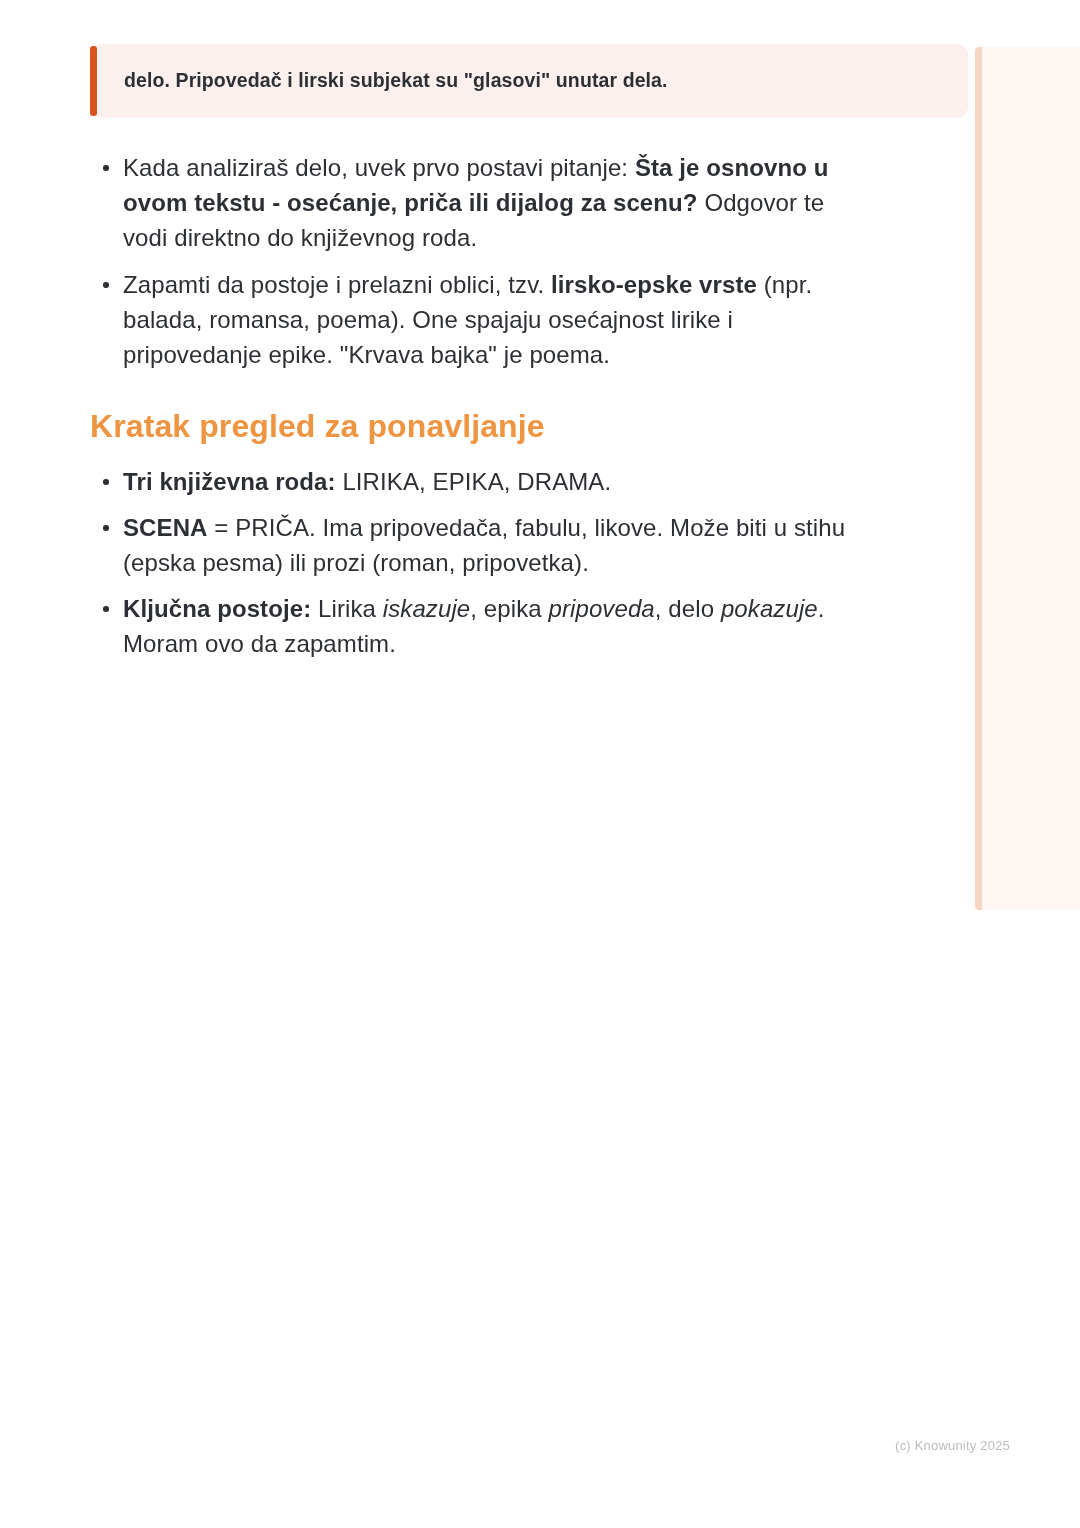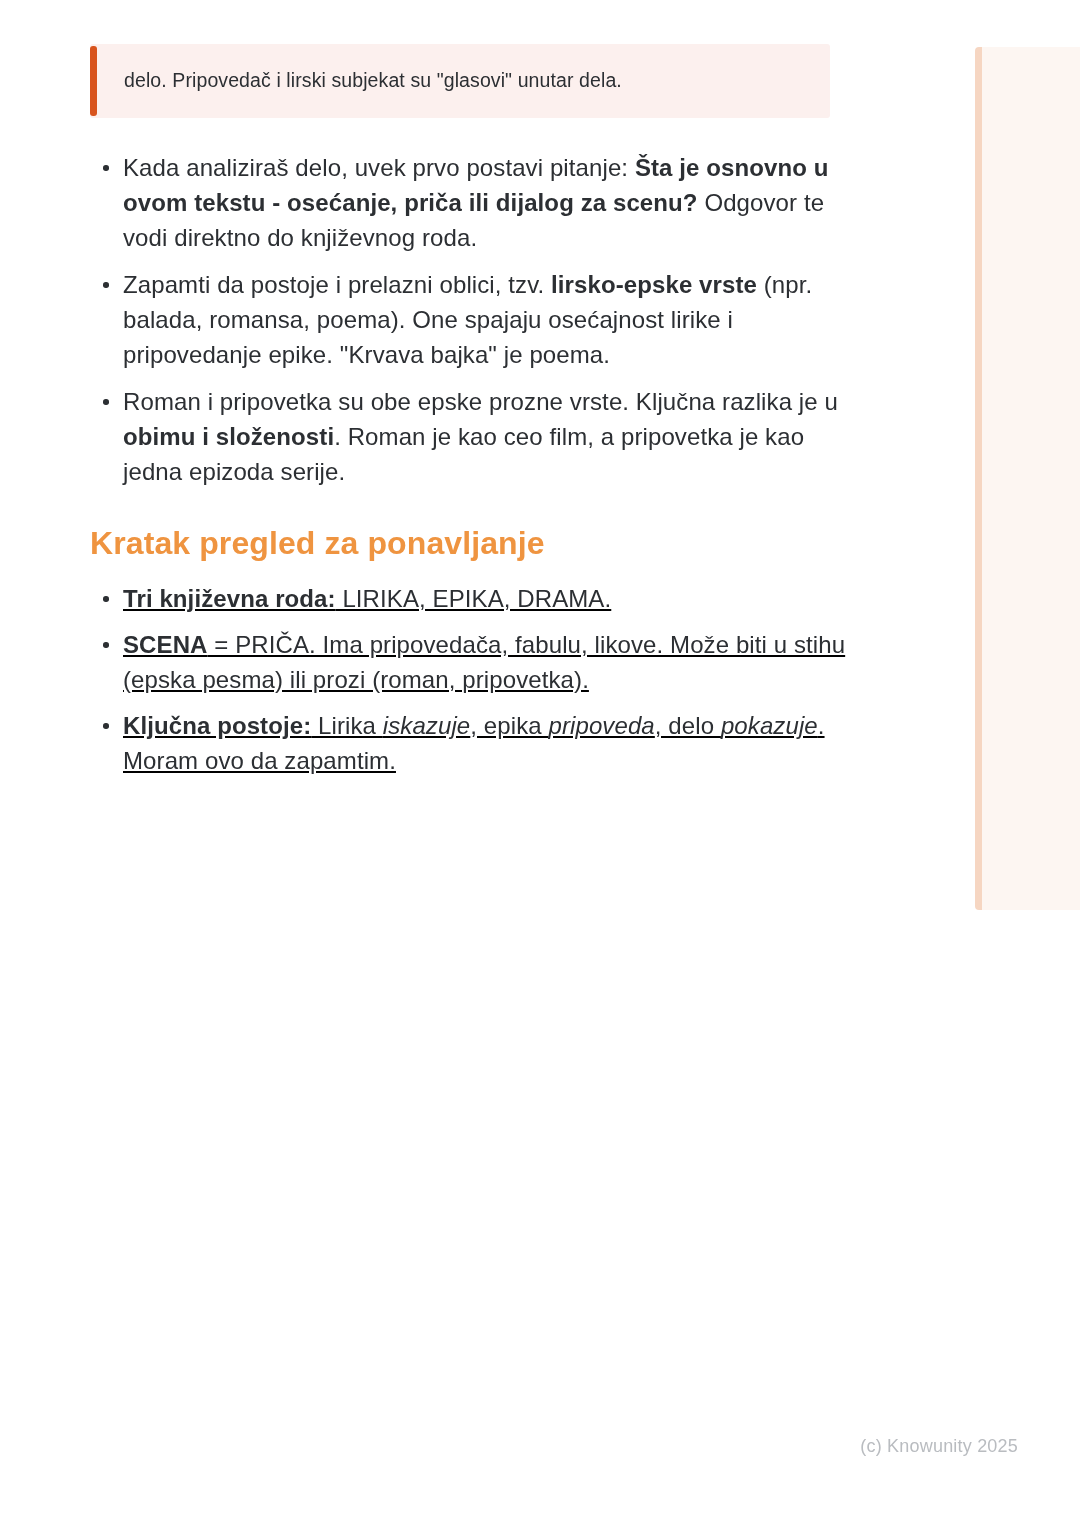--- a/index.html
+++ b/index.html
@@ -48,24 +48,25 @@
     left: 90px;
     top: 0;
     width: 760px;
   }
 
   
   .callout {
     position: relative;
     margin-top: 44px;
     background: #fcf0ee;
-    border-radius: 3px;
+    border-radius: 11px;
     padding: 20px 26px 22px 34px;
     box-sizing: border-box;
-    width: 740px;
+    width: 878px;
+    font-weight: bold;
   }
   .callout-bar {
     position: absolute;
     left: 0;
     top: 2px;
     bottom: 2px;
     width: 7px;
     background: #d8541d;
     border-radius: 3px;
   }
@@ -76,21 +77,21 @@
     letter-spacing: 0.1px;
   }
 
   
   .bullets {
     margin: 0;
     padding: 0;
     list-style: none;
   }
   .bullets.first { margin-top: 32px; }
-  .bullets.summary { margin-top: 20px; text-decoration: underline; }
+  .bullets.summary { margin-top: 20px; }
 
   .bullet {
     position: relative;
     padding-left: 33px;
     font-size: 24px;
     line-height: 35px;
     color: #2c2f33;
     letter-spacing: 0.1px;
     margin-bottom: 12px;
   }
@@ -114,23 +115,23 @@
     font-size: 32px;
     line-height: 36px;
     font-weight: 700;
     color: #ef9440;
     letter-spacing: 0.1px;
   }
 
   
   .footer {
     position: absolute;
-    right: 62px;
+    right: 70px;
     top: 1437px;
-    font-size: 18px;
+    font-size: 13px;
     line-height: 18px;
     color: #b9bcc0;
     letter-spacing: 0.2px;
   }
 </style>
 </head>
 <body>
 
 <div id="page">
 
@@ -141,21 +142,20 @@
   <div class="content">
 
     <div class="callout">
       <div class="callout-bar"></div>
       <div class="callout-text">delo. Pripovedač i lirski subjekat su "glasovi" unutar dela.</div>
     </div>
 
     <ul class="bullets first">
         <li class="bullet"><span>Kada analiziraš delo, uvek prvo postavi pitanje: </span><b>Šta je osnovno u ovom tekstu - osećanje, priča ili dijalog za scenu?</b><span> Odgovor te vodi direktno do književnog roda.</span></li>
         <li class="bullet"><span>Zapamti da postoje i prelazni oblici, tzv. </span><b>lirsko-epske vrste</b><span> (npr. balada, romansa, poema). One spajaju osećajnost lirike i pripovedanje epike. "Krvava bajka" je poema.</span></li>
-        <li class="bullet"><span>Roman i pripovetka su obe epske prozne vrste. Ključna razlika je u </span><b>obimu i složenosti</b><span>. Roman je kao ceo film, a pripovetka je kao jedna epizoda serije.</span></li>
       </ul>
 
     <h2 class="section-heading">Kratak pregled za ponavljanje</h2>
 
     <ul class="bullets summary">
         <li class="bullet"><b>Tri književna roda:</b><span> LIRIKA, EPIKA, DRAMA.</span></li>
         <li class="bullet"><b>SCENA</b><span> = PRIČA. Ima pripovedača, fabulu, likove. Može biti u stihu (epska pesma) ili prozi (roman, pripovetka).</span></li>
         <li class="bullet"><b>Ključna postoje:</b><span> Lirika </span><i>iskazuje</i><span>, epika </span><i>pripoveda</i><span>, delo </span><i>pokazuje</i><span>. Moram ovo da zapamtim.</span></li>
       </ul>
 

